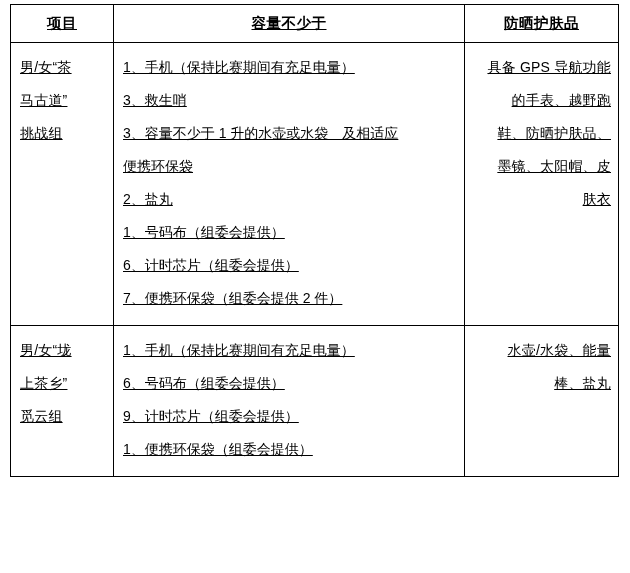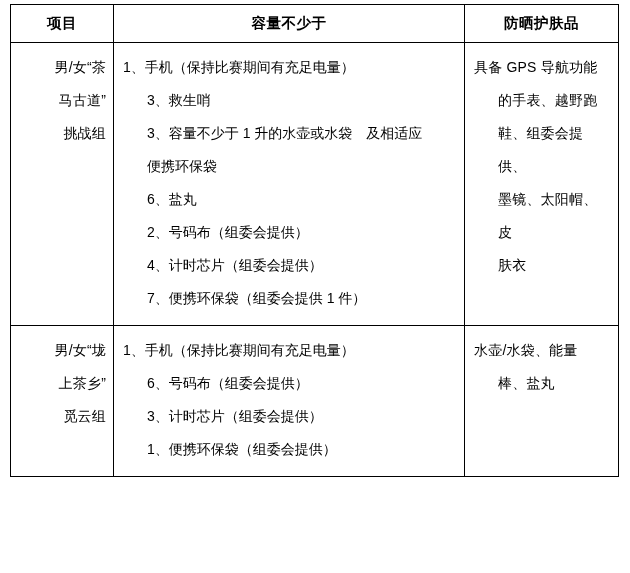--- a/index.html
+++ b/index.html
@@ -19,20 +19,21 @@
     width: 630px;
     height: 573px;
     box-sizing: border-box;
     padding: 4px 10px 0 10px;
   }
   table.equip {
     border-collapse: collapse;
     width: 608px;
     table-layout: fixed;
     margin: 0;
+    text-decoration: underline;
   }
   table.equip col.c1 { width: 103px; }
   table.equip col.c2 { width: 351px; }
   table.equip col.c3 { width: 154px; }
 
   table.equip th, table.equip td {
     border: 1px solid #000000;
     vertical-align: top;
     padding: 0;
   }
@@ -44,31 +45,30 @@
     padding: 8px 4px 9px 4px;
     letter-spacing: 0.5px;
   }
   .body-cell {
     font-size: 14px;
     line-height: 33px;
     padding: 8px 7px 10px 9px;
   }
   .body-cell.col-a {
     letter-spacing: 0.2px;
-    text-align: right;
   }
   .body-cell.col-c {
     letter-spacing: 0.2px;
+    text-align: right;
   }
   .line {
     white-space: normal;
   }
   .line + .line {
     margin-top: 0;
-    margin-left: 24px;
   }
 </style>
 </head>
 <body>
 
 <div class="page">
   <table class="equip">
     <colgroup>
       <col class="c1">
       <col class="c2">
@@ -95,49 +95,49 @@
             <div class="line">马古道”</div>
             <div class="line">挑战组</div>
           </div>
         </td>
         <td>
           <div class="body-cell col-b">
             <div class="line">1、手机（保持比赛期间有充足电量）</div>
             <div class="line">3、救生哨</div>
             <div class="line">3、容量不少于 1 升的水壶或水袋　及相适应</div>
             <div class="line">便携环保袋</div>
-            <div class="line">6、盐丸</div>
-            <div class="line">2、号码布（组委会提供）</div>
-            <div class="line">4、计时芯片（组委会提供）</div>
-            <div class="line">7、便携环保袋（组委会提供 1 件）</div>
+            <div class="line">2、盐丸</div>
+            <div class="line">1、号码布（组委会提供）</div>
+            <div class="line">6、计时芯片（组委会提供）</div>
+            <div class="line">7、便携环保袋（组委会提供 2 件）</div>
           </div>
         </td>
         <td>
           <div class="body-cell col-c">
             <div class="line">具备 GPS 导航功能</div>
             <div class="line">的手表、越野跑</div>
-            <div class="line">鞋、组委会提供、</div>
+            <div class="line">鞋、防晒护肤品、</div>
             <div class="line">墨镜、太阳帽、皮</div>
             <div class="line">肤衣</div>
           </div>
         </td>
       </tr>
       <tr>
         <td>
           <div class="body-cell col-a">
             <div class="line">男/女“垅</div>
             <div class="line">上茶乡”</div>
             <div class="line">觅云组</div>
           </div>
         </td>
         <td>
           <div class="body-cell col-b">
             <div class="line">1、手机（保持比赛期间有充足电量）</div>
             <div class="line">6、号码布（组委会提供）</div>
-            <div class="line">3、计时芯片（组委会提供）</div>
+            <div class="line">9、计时芯片（组委会提供）</div>
             <div class="line">1、便携环保袋（组委会提供）</div>
           </div>
         </td>
         <td>
           <div class="body-cell col-c">
             <div class="line">水壶/水袋、能量</div>
             <div class="line">棒、盐丸</div>
           </div>
         </td>
       </tr>

